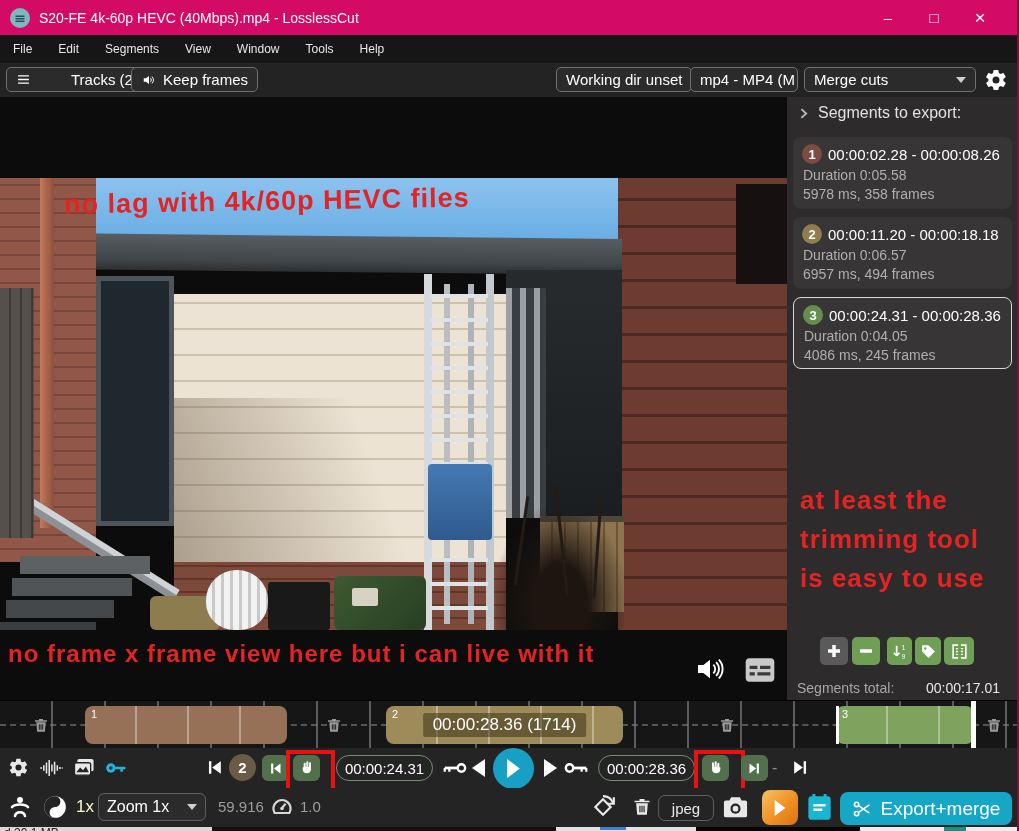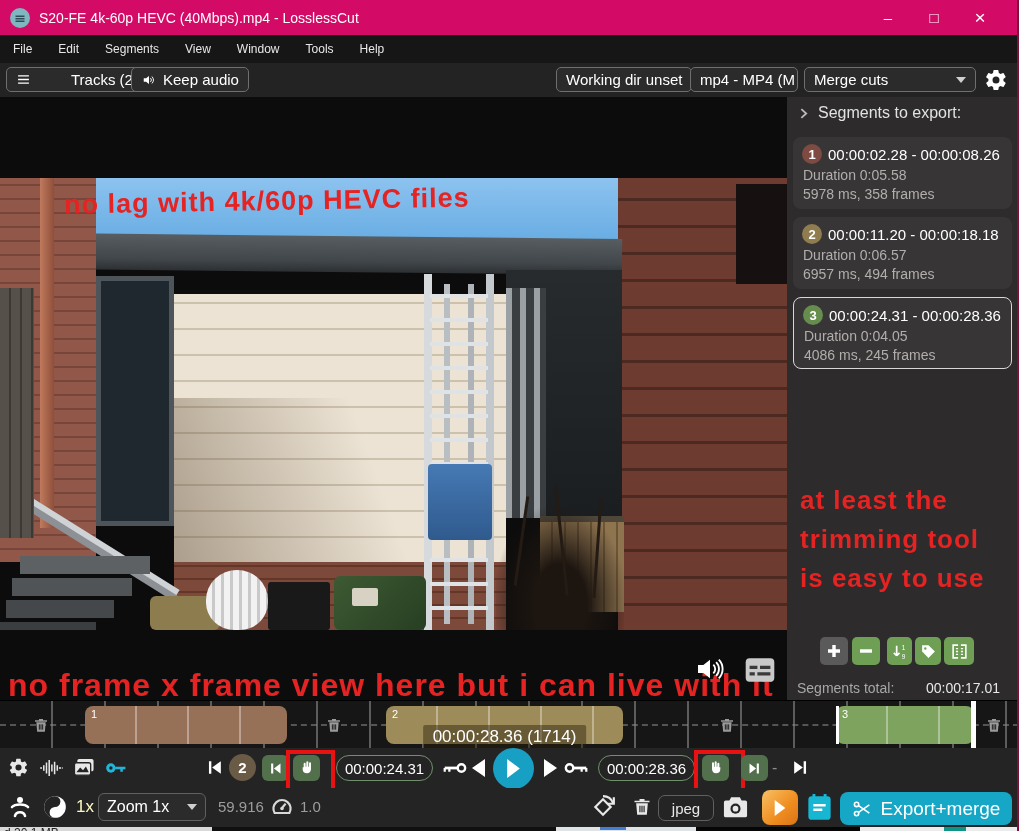--- a/index.html
+++ b/index.html
@@ -51,21 +51,21 @@
   
   #timeline{left:0;top:700px;width:1019px;height:48px;background:#161616;
             border-top:1px solid #000;box-sizing:border-box;}
   #ticks{left:0;top:0;width:100%;height:48px;
          background:repeating-linear-gradient(90deg,transparent 0 51px,rgba(255,255,255,.30) 51px 53px);}
   #dashline{left:0;top:23px;width:100%;height:0;border-top:2px dashed #8a8a8a;opacity:.55;}
   .tseg{top:5px;height:38px;border-radius:8px;
         background-image:repeating-linear-gradient(90deg,transparent 0 50px,rgba(255,255,255,.35) 50px 52px);}
   .tseg .lbl{position:absolute;left:6px;top:2px;font-size:11px;color:#fff;}
   .timechip{position:absolute;left:50%;top:50%;transform:translate(-50%,-50%);background:rgba(40,30,8,.45);
-            color:#fff;font-size:17px;padding:2px 10px;white-space:nowrap;border-radius:2px;margin-top:12px;}
+            color:#fff;font-size:17px;padding:2px 10px;white-space:nowrap;border-radius:2px;}
   .handle{position:absolute;top:0;width:3px;height:38px;background:#fff;}
   #playhead{left:971px;top:0;width:5px;height:48px;background:#fff;}
   .ttrash{top:15px;color:#9b9b9b;}
 
   
   #transport{left:0;top:748px;width:1019px;height:40px;background:#242424;}
   .gbtn{position:absolute;top:7px;width:27px;height:26px;border-radius:6px;background:#52704c;
         display:flex;align-items:center;justify-content:center;}
   .tinput{position:absolute;top:7px;height:26px;border:1px solid #70906c;border-radius:13px;background:#242424;
           color:#fff;font-size:15px;display:flex;align-items:center;justify-content:center;box-sizing:border-box;}
@@ -126,21 +126,21 @@
       </span>
       <span>Tracks (2/2)</span>
     </div>
     <div class="tbtn" style="left:131px;">
       <span>
         <svg width="16" height="14" viewBox="0 0 24 24">
             <path fill="#fff" d="M3 9v6h4l5 4V5L7 9z"></path>
             <path d="M14.5 8.5a5 5 0 010 7M17 6a9 9 0 010 12" stroke="#fff" stroke-width="1.6" fill="none"></path>
           </svg>
       </span>
-      <span>Keep audio</span>
+      <span>Keep frames</span>
     </div>
     <div class="tbtn" style="left:556px;">
       <span>Working dir unset</span>
     </div>
     <div class="tbtn" style="left:690px;width:108px;overflow:hidden;">
       <span style="white-space:nowrap;">mp4 - MP4 (M</span>
 
     </div>
     <div class="tbtn" style="left:804px;width:172px;justify-content:space-between;">
       <span>Merge cuts</span>
@@ -205,21 +205,21 @@
       <div class="abs" style="left:352px;top:410px;width:26px;height:18px;background:#d8d2c4;border-radius:2px;"></div>
 
       <div class="abs" style="left:496px;top:330px;width:128px;height:122px;background:radial-gradient(ellipse at 50% 80%,#1c1510 30%,rgba(28,21,16,0) 75%);"></div>
       <div class="abs" style="left:520px;top:318px;width:3px;height:90px;background:#241b14;transform:rotate(8deg);"></div>
       <div class="abs" style="left:560px;top:308px;width:3px;height:110px;background:#241b14;transform:rotate(-6deg);"></div>
       <div class="abs" style="left:596px;top:320px;width:3px;height:100px;background:#241b14;transform:rotate(4deg);"></div>
 
       <div class="abs redtxt" style="left:64px;top:8px;font-size:27px;transform:rotate(-1deg);">no lag with 4k/60p HEVC files</div>
     </div>
 
-    <div class="abs redtxt" style="left:8px;top:570px;font-size:32px;white-space:nowrap;">no frame x frame view here but i can live with it</div>
+    <div class="abs redtxt" style="left:8px;top:543px;font-size:24px;white-space:nowrap;">no frame x frame view here but i can live with it</div>
     <div class="abs" style="left:692px;top:556px;">
       <svg width="36" height="32" viewBox="0 0 24 24">
           <path fill="#fff" d="M3 9v6h4l5 4V5L7 9z"></path>
           <path d="M14.5 8.7a4.6 4.6 0 010 6.6M16.6 6.8a7.4 7.4 0 010 10.4M18.6 5a10 10 0 010 14" stroke="#fff" stroke-width="1.4" fill="none"></path>
         </svg>
     </div>
     <div class="abs" style="left:744px;top:560px;">
       <svg width="32" height="26" viewBox="0 0 24 20">
           <rect x="1" y="1" width="22" height="18" rx="3" fill="#c9c9c9"></rect>
           <path d="M4 8h6M12 8h8M4 13h4M10 13h10" stroke="#3a3a3a" stroke-width="2.4"></path>

